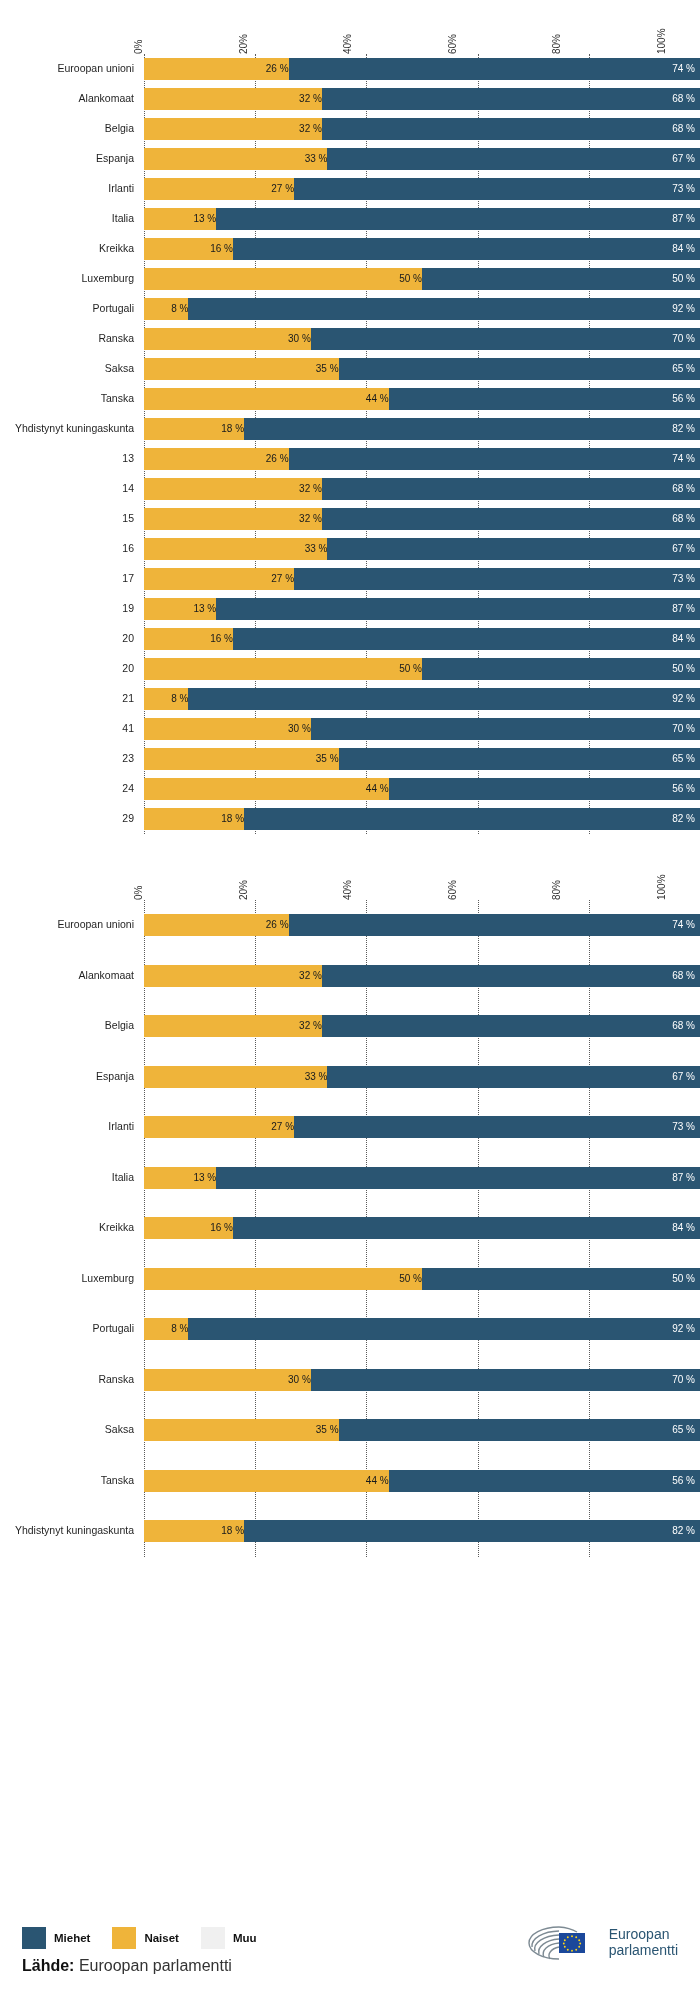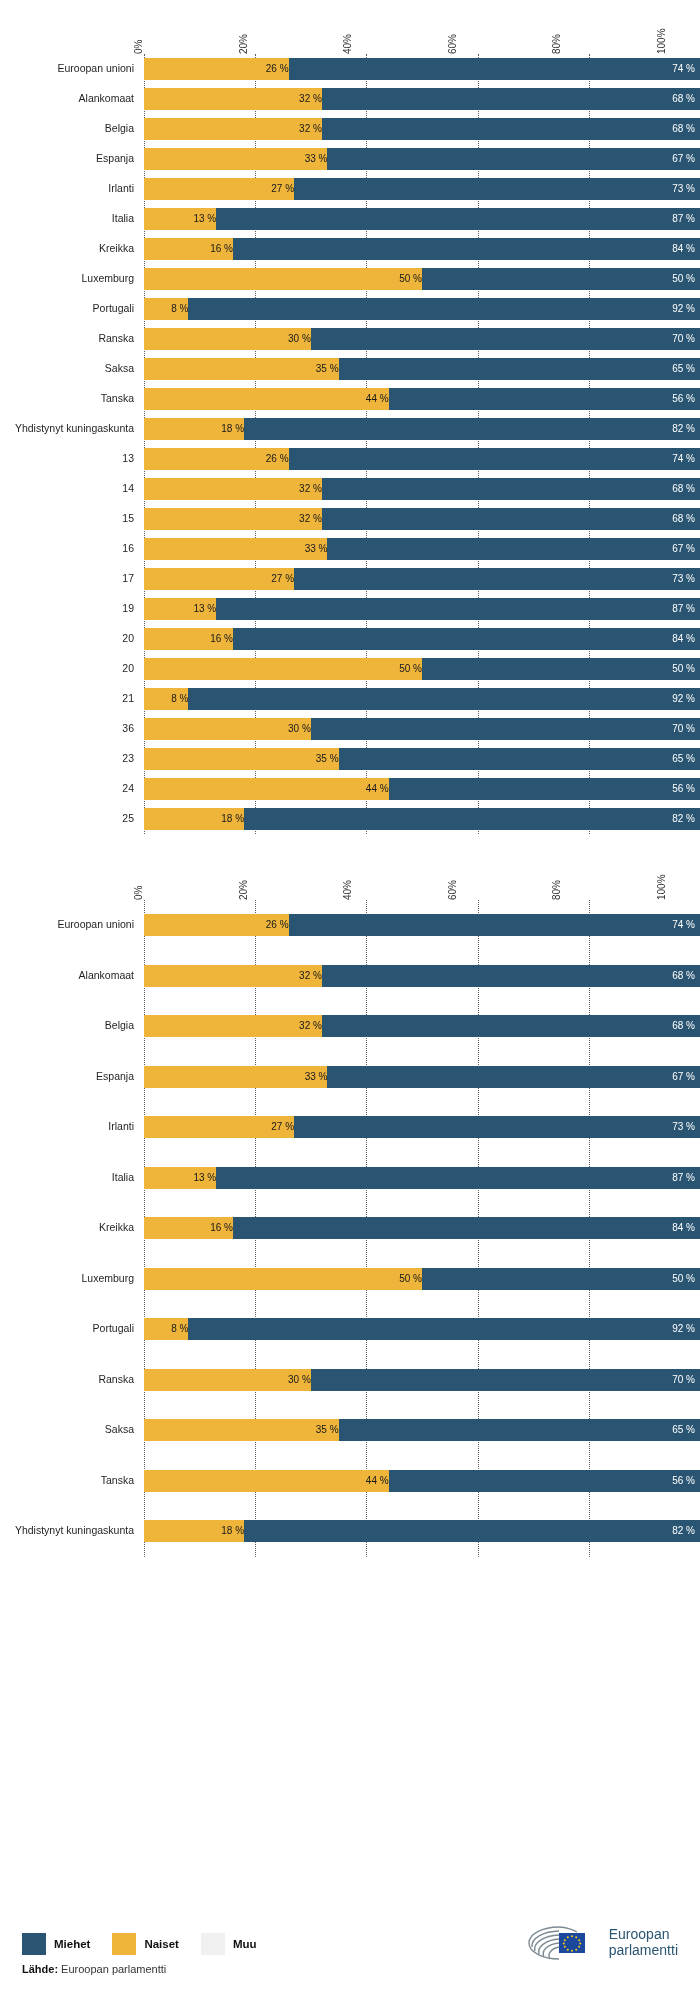--- a/index.html
+++ b/index.html
@@ -141,21 +141,21 @@
     width: 24px; height: 22px;
     margin-right: 8px;
     flex: 0 0 auto;
   }
   .legend-text {
     font-size: 11.5px;
     font-weight: bold;
     color: #111;
   }
   .source {
-    font-size: 11px;
+    font-size: 16px;
     color: #333;
   }
   .source b { color: #111; }
   .footer-inner {
     display: flex;
     align-items: flex-end;
     justify-content: space-between;
   }
   .ep-logo {
     display: flex;
@@ -432,21 +432,21 @@
           <div class="bar-track">
             <div class="seg seg-women" style="width: 8%; background: rgb(239, 180, 58);">
               <span class="seg-label">8 %</span>
             </div>
             <div class="seg seg-men" style="width: 92%; background: rgb(42, 85, 114);">
               <span class="seg-label">92 %</span>
             </div>
           </div>
         </div>
         <div class="bar-row">
-          <div class="row-label">36</div>
+          <div class="row-label">41</div>
           <div class="bar-track">
             <div class="seg seg-women" style="width: 30%; background: rgb(239, 180, 58);">
               <span class="seg-label">30 %</span>
             </div>
             <div class="seg seg-men" style="width: 70%; background: rgb(42, 85, 114);">
               <span class="seg-label">70 %</span>
             </div>
           </div>
         </div>
         <div class="bar-row">
@@ -465,21 +465,21 @@
           <div class="bar-track">
             <div class="seg seg-women" style="width: 44%; background: rgb(239, 180, 58);">
               <span class="seg-label">44 %</span>
             </div>
             <div class="seg seg-men" style="width: 56%; background: rgb(42, 85, 114);">
               <span class="seg-label">56 %</span>
             </div>
           </div>
         </div>
         <div class="bar-row">
-          <div class="row-label">25</div>
+          <div class="row-label">29</div>
           <div class="bar-track">
             <div class="seg seg-women" style="width: 18%; background: rgb(239, 180, 58);">
               <span class="seg-label">18 %</span>
             </div>
             <div class="seg seg-men" style="width: 82%; background: rgb(42, 85, 114);">
               <span class="seg-label">82 %</span>
             </div>
           </div>
         </div>
       </div>

